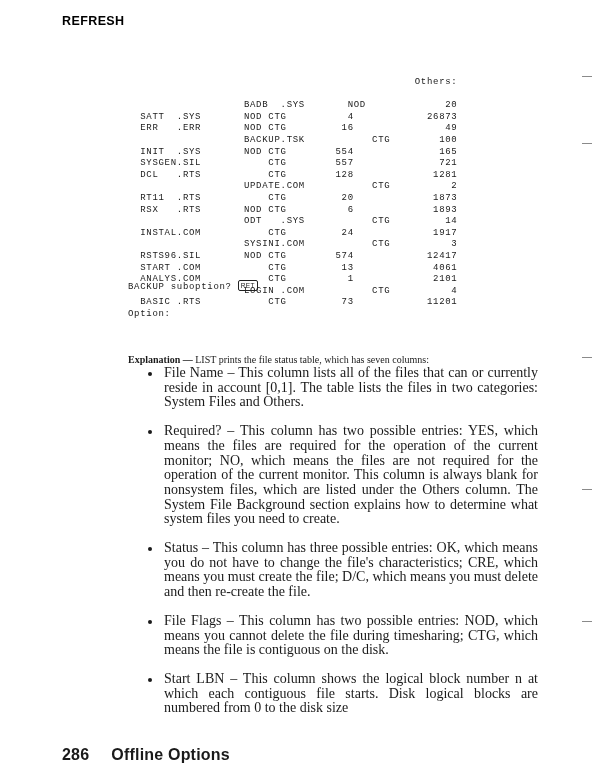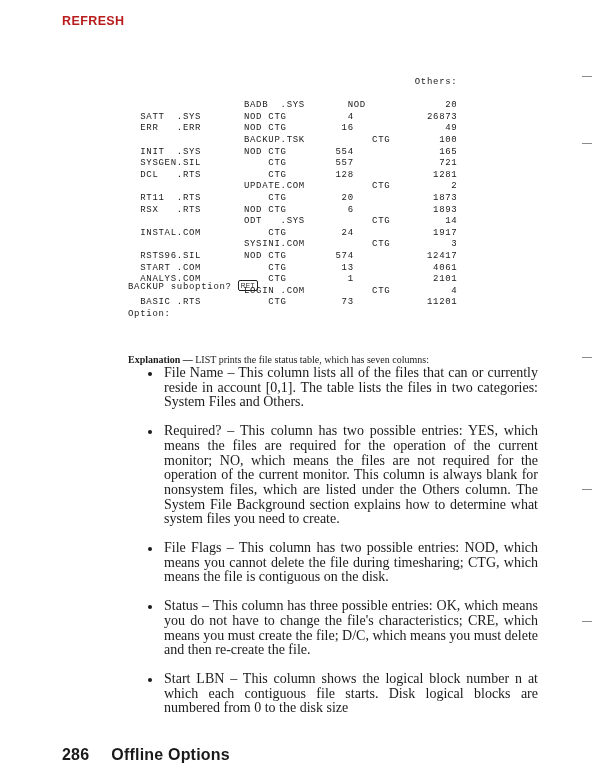--- a/index.html
+++ b/index.html
@@ -20,21 +20,21 @@
     inset: 0;
   }
   .header-title {
     position: absolute;
     left: 62px;
     top: 14px;
     font-family: "Liberation Sans", sans-serif;
     font-weight: bold;
     font-size: 12.5px;
     letter-spacing: 0.4px;
-    color: #b91c1c;
+    color: #000000;
   }
   
   .edge-tick {
     position: absolute;
     right: 12px;
     width: 10px;
     height: 1px;
     background: #8a8a8a;
   }
   .code-block {
@@ -162,22 +162,22 @@
 
   <div class="prompt-line l2">Option:</div>
 
   <div class="explanation">
     <span class="lead">Explanation — </span><span>LIST prints the file status table, which has seven columns:</span>
   </div>
 
   <ul class="bullets">
     <li>File Name – This column lists all of the files that can or currently reside in account [0,1]. The table lists the files in two categories: System Files and Others.</li>
     <li>Required? – This column has two possible entries: YES, which means the files are required for the operation of the current monitor; NO, which means the files are not required for the operation of the current monitor. This column is always blank for nonsystem files, which are listed under the Others column. The System File Background section explains how to determine what system files you need to create.</li>
+    <li>Status – This column has three possible entries: OK, which means you do not have to change the file's characteristics; CRE, which means you must create the file; D/C, which means you must delete and then re-create the file.</li>
     <li>File Flags – This column has two possible entries: NOD, which means you cannot delete the file during timesharing; CTG, which means the file is contiguous on the disk.</li>
-    <li>Status – This column has three possible entries: OK, which means you do not have to change the file's characteristics; CRE, which means you must create the file; D/C, which means you must delete and then re-create the file.</li>
     <li>Start LBN – This column shows the logical block number n at which each contiguous file starts. Disk logical blocks are numbered from 0 to the disk size</li>
   </ul>
 
   <div class="footer">
     <span class="pagenum">286</span><span>Offline Options</span>
   </div>
 
 </div>
 
 </body></html>

